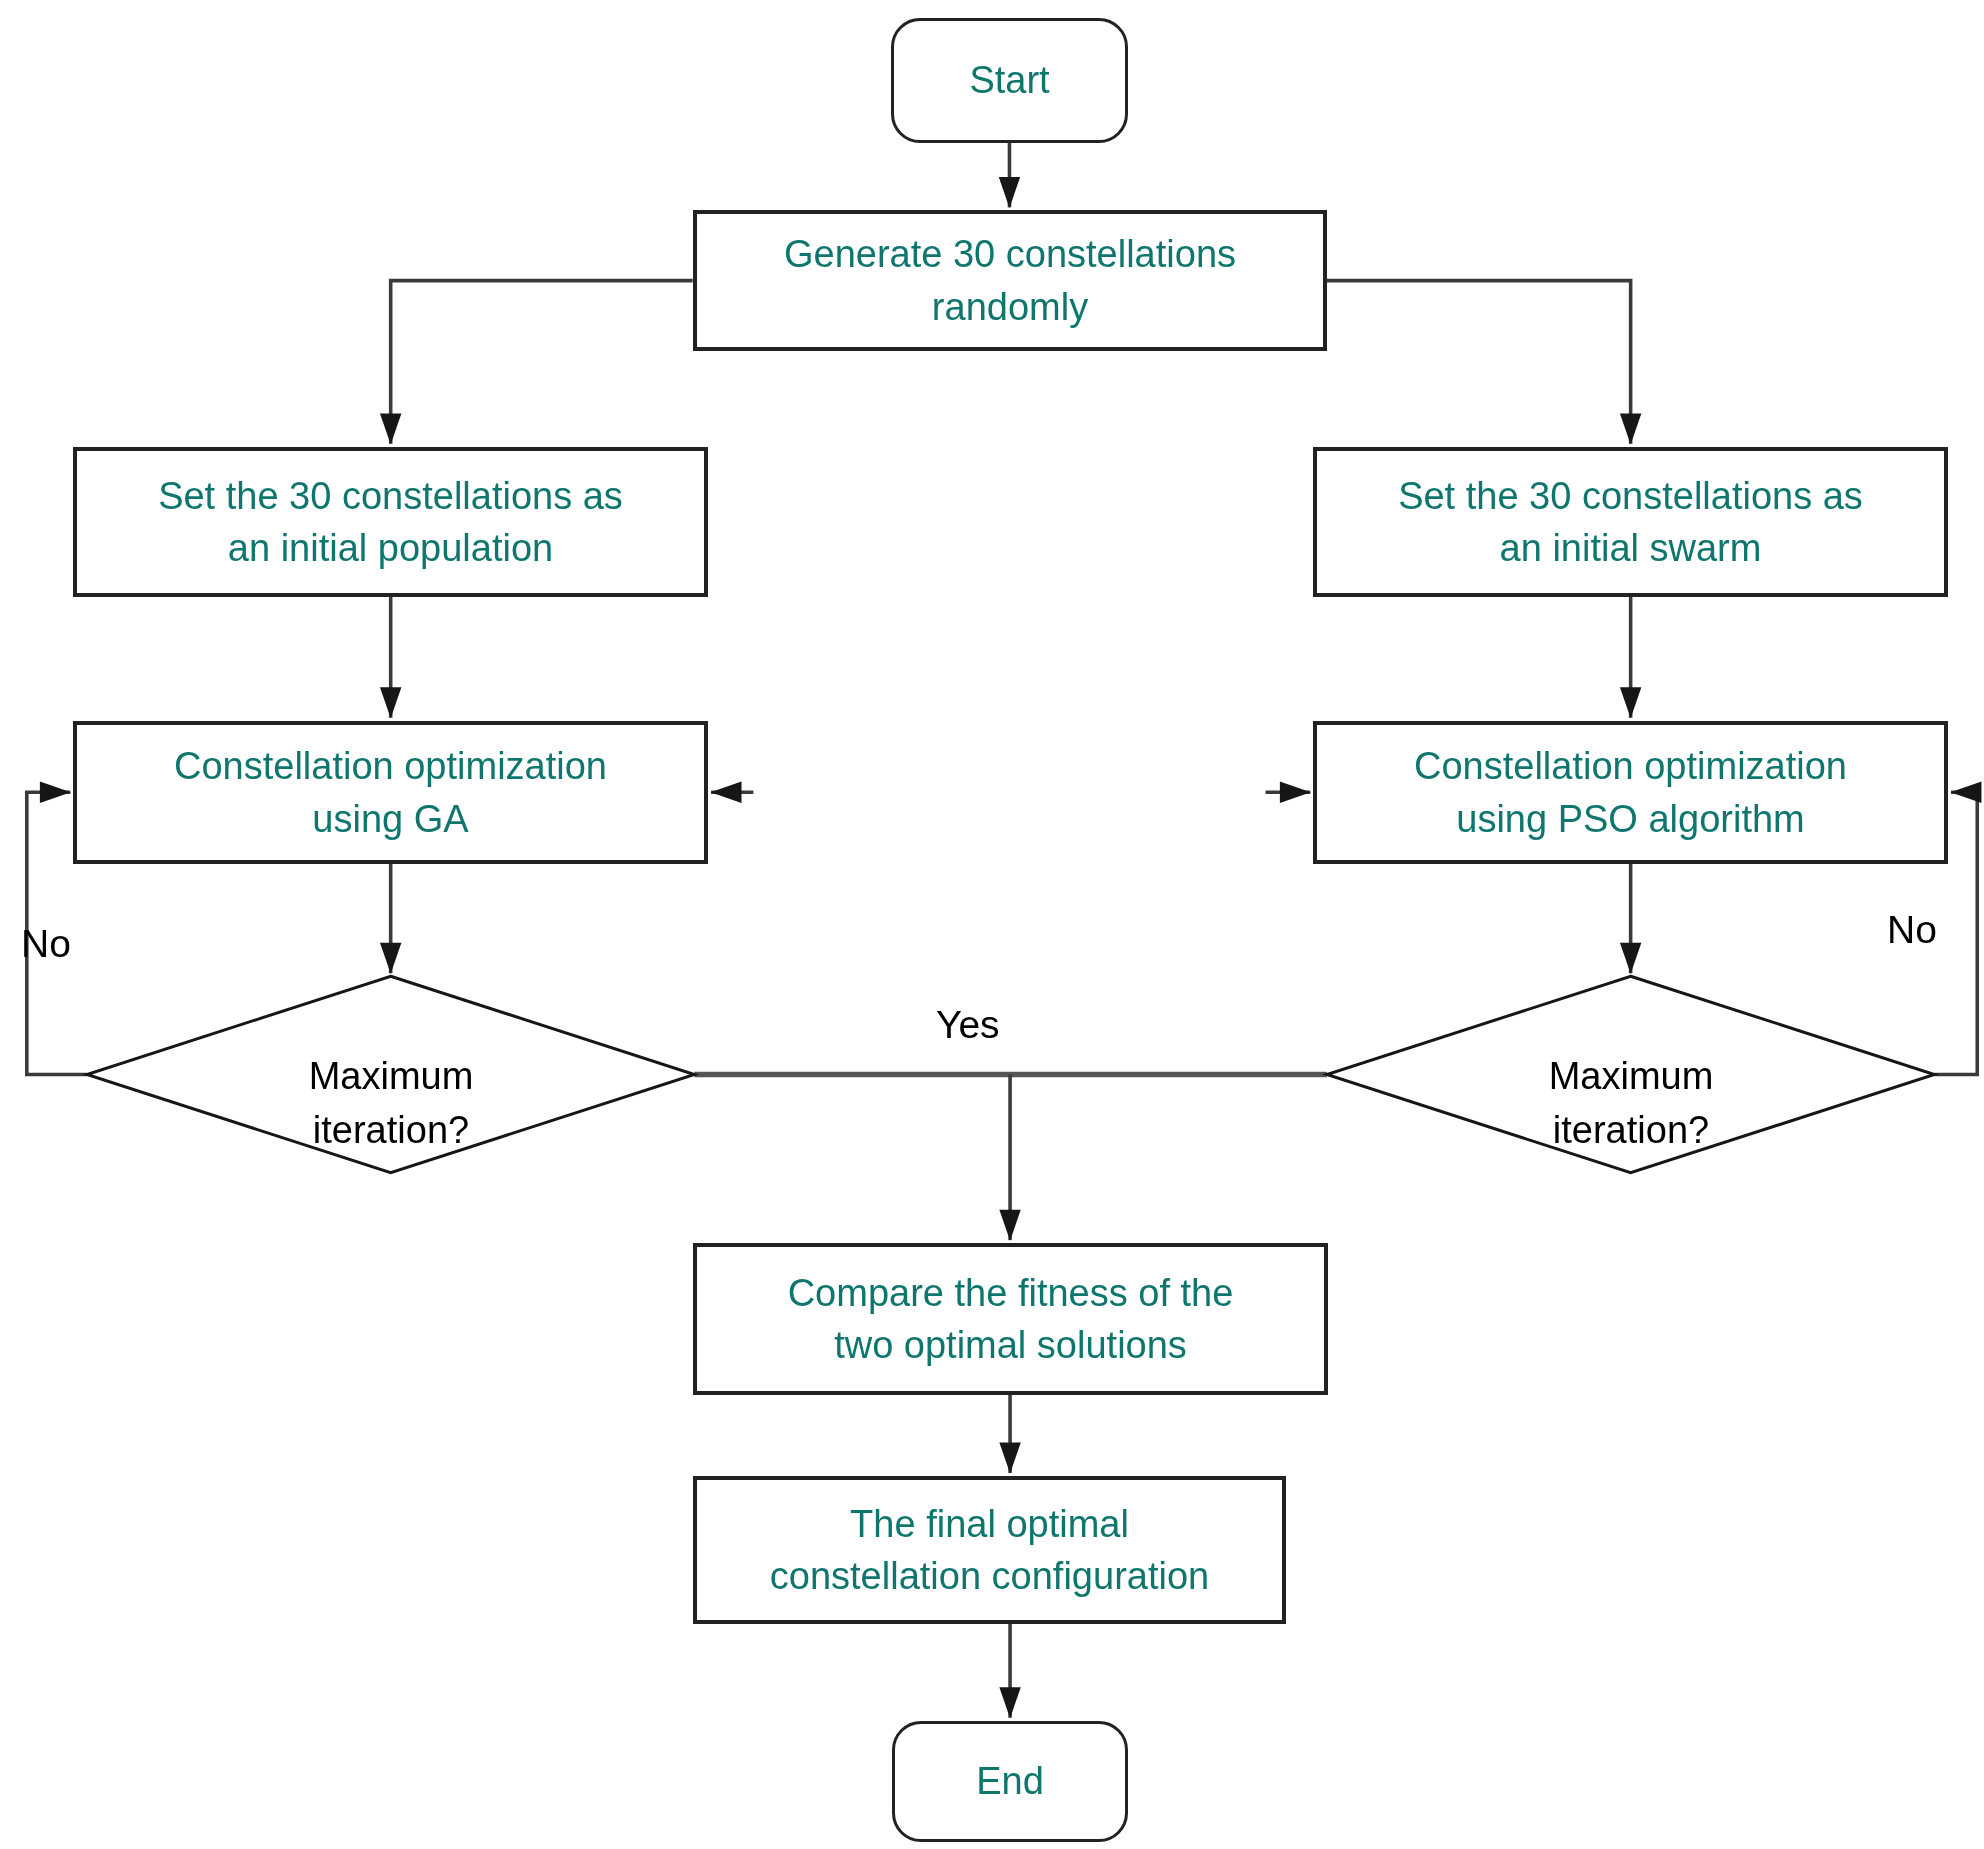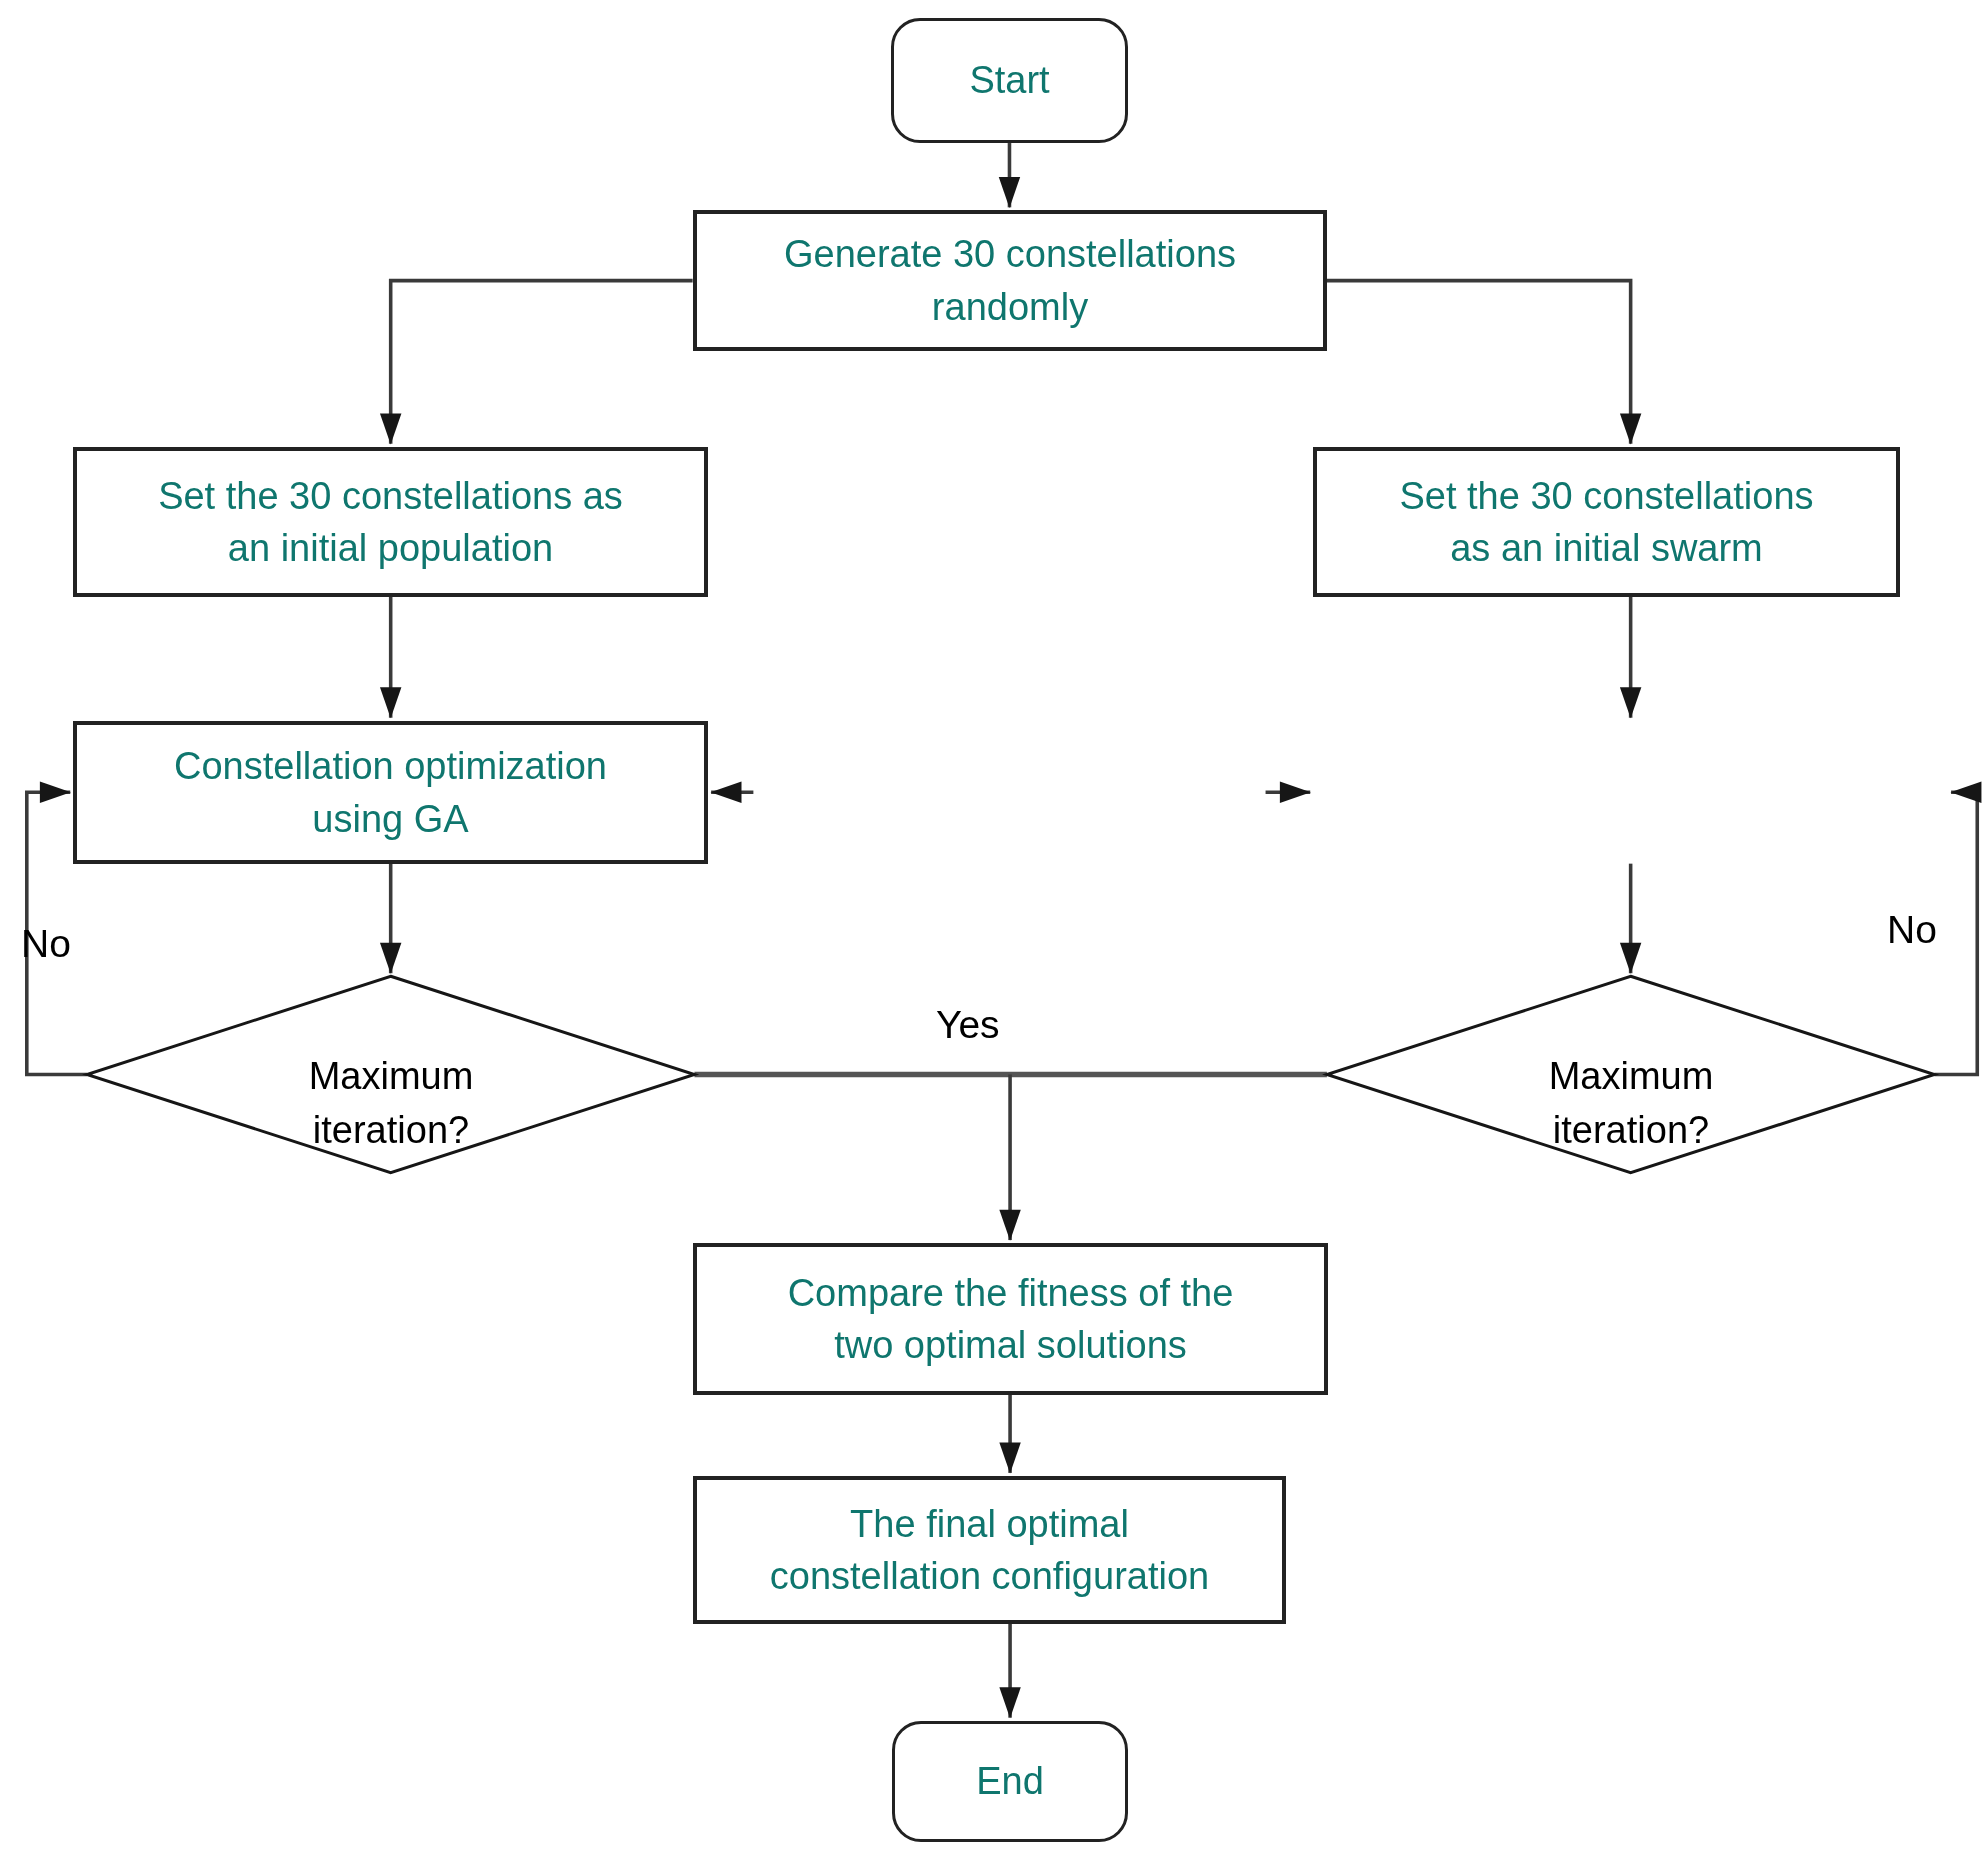--- a/index.html
+++ b/index.html
@@ -114,29 +114,32 @@
   </div>
 
   <div class="node wide" style="left:693px; top:210px; width:634px; height:141px;">
     <span>Generate 30 constellations randomly</span>
   </div>
 
   <div class="node wide" style="left:73px; top:447px; width:635px; height:150px;">
     <span>Set the 30 constellations as an initial population</span>
   </div>
 
-  <div class="node wide" style="left:1313px; top:447px; width:587px; height:150px;">
+  <div class="node wide" style="left:1313px; top:447px; width:635px; height:150px;">
     <span>Set the 30 constellations as an initial swarm</span>
   </div>
 
 
   <div class="node wide" style="left:73px; top:721px; width:635px; height:143px;">
     <span>Constellation optimization using GA</span>
   </div>
 
+  <div class="node wide" style="left:1313px; top:721px; width:635px; height:143px;">
+    <span>Constellation optimization using PSO algorithm</span>
+  </div>
 
   <div class="diamond-label" style="left:254px; top:991px; width:274px; height:167px;">
     <span>Maximum iteration?</span>
   </div>
 
   <div class="diamond-label" style="left:1494px; top:991px; width:274px; height:167px;">
     <span>Maximum iteration?</span>
   </div>
 
   <div class="edge-label" style="left:936px; top:1001px; width:149px; height:48px;">

